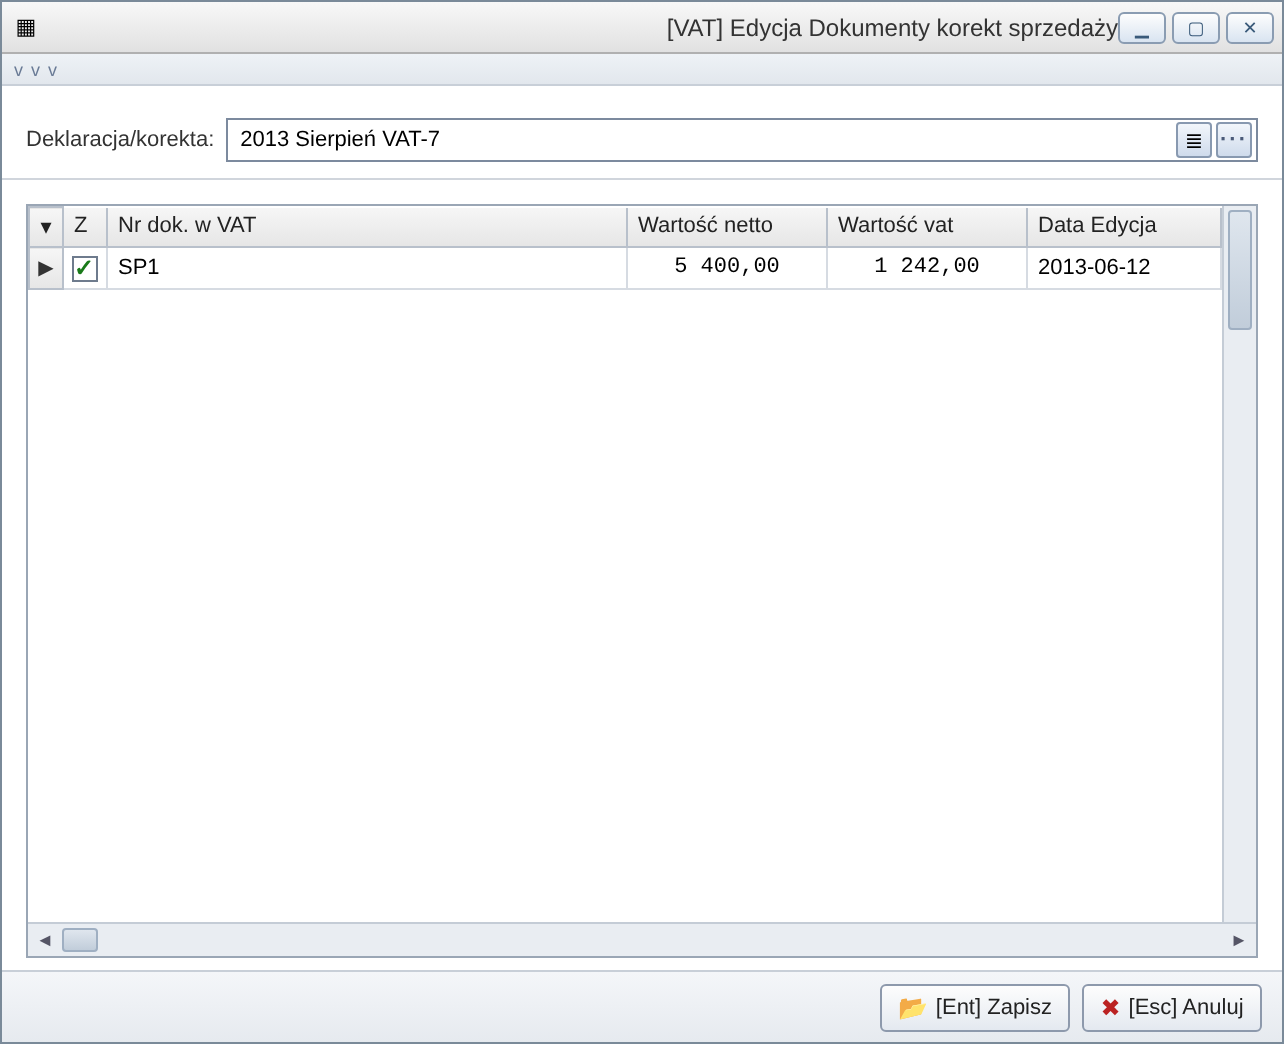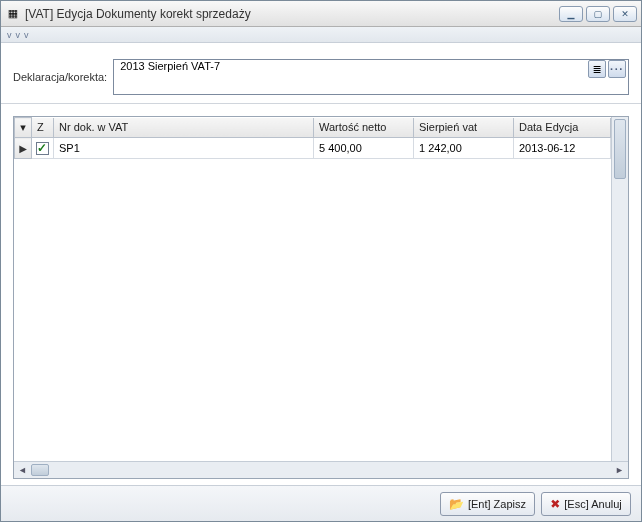--- a/index.html
+++ b/index.html
@@ -30,20 +30,21 @@
   }
   .title-icon {
     width: 16px; height: 16px;
     margin-right: 4px;
     display: flex; align-items: center; justify-content: center;
   }
   .title-text {
     flex: 1;
     color: #333;
     font-size: 12px;
+    text-align: right;
   }
   .win-btns { display: flex; gap: 3px; }
   .win-btn {
     width: 24px; height: 16px;
     border: 1px solid #8a9cb2;
     border-radius: 3px;
     background: linear-gradient(#fdfdfd, #d9e4f1);
     display: flex; align-items: center; justify-content: center;
     color: #3a5a7a;
     font-size: 9px;
@@ -66,25 +67,25 @@
   .formarea {
     padding: 16px 12px 8px 12px;
     border-bottom: 1px solid #d0d5dc;
     display: flex;
     align-items: center;
     gap: 6px;
   }
   .form-label { color: #333; }
   .combo {
     flex: 1;
-    height: 36px;
+    height: 22px;
     border: 1px solid #7c8a9e;
     background: #fff;
     display: flex;
-    align-items: flex-start;
+    align-items: center;
     padding: 0 2px 0 6px;
   }
   .combo-text { flex: 1; }
   .combo-btn {
     width: 18px; height: 18px;
     border: 1px solid #8899b0;
     border-radius: 2px;
     background: linear-gradient(#f2f6fb,#cfdbec);
     display:flex;align-items:center;justify-content:center;
     cursor: pointer;
@@ -133,21 +134,21 @@
     padding: 0;
     text-align: center;
   }
   td {
     border: 1px solid #d6dbe2;
     padding: 4px 5px;
     height: 19px;
     white-space: nowrap;
     overflow: hidden;
   }
-  td.num { text-align: left; }
+  td.num { text-align: center; font-family: Liberation Mono, monospace; }
   td.chk { text-align: center; padding: 0;}
   .checkbox {
     display:inline-block;
     width:13px;height:13px;
     border:1px solid #6e7b8d;
     background:#fff;
     position: relative;
     vertical-align: middle;
   }
   .checkbox.checked::after {
@@ -264,21 +265,21 @@
               <col style="width:100px">
             <col style="width:100px">
               <col>
           </colgroup>
           <thead>
             <tr>
               <th>▾</th>
               <th>Z</th>
               <th>Nr dok. w VAT</th>
               <th>Wartość netto</th>
-              <th>Sierpień vat</th>
+              <th>Wartość vat</th>
               <th>Data Edycja</th>
             </tr>
           </thead>
           <tbody>
             <tr>
               <td class="rowhdr"><span class="row-pointer">▶</span></td>
               <td class="chk"><span class="checkbox checked"></span></td>
               <td>SP1</td>
               <td class="num">5 400,00</td>
               <td class="num">1 242,00</td>

